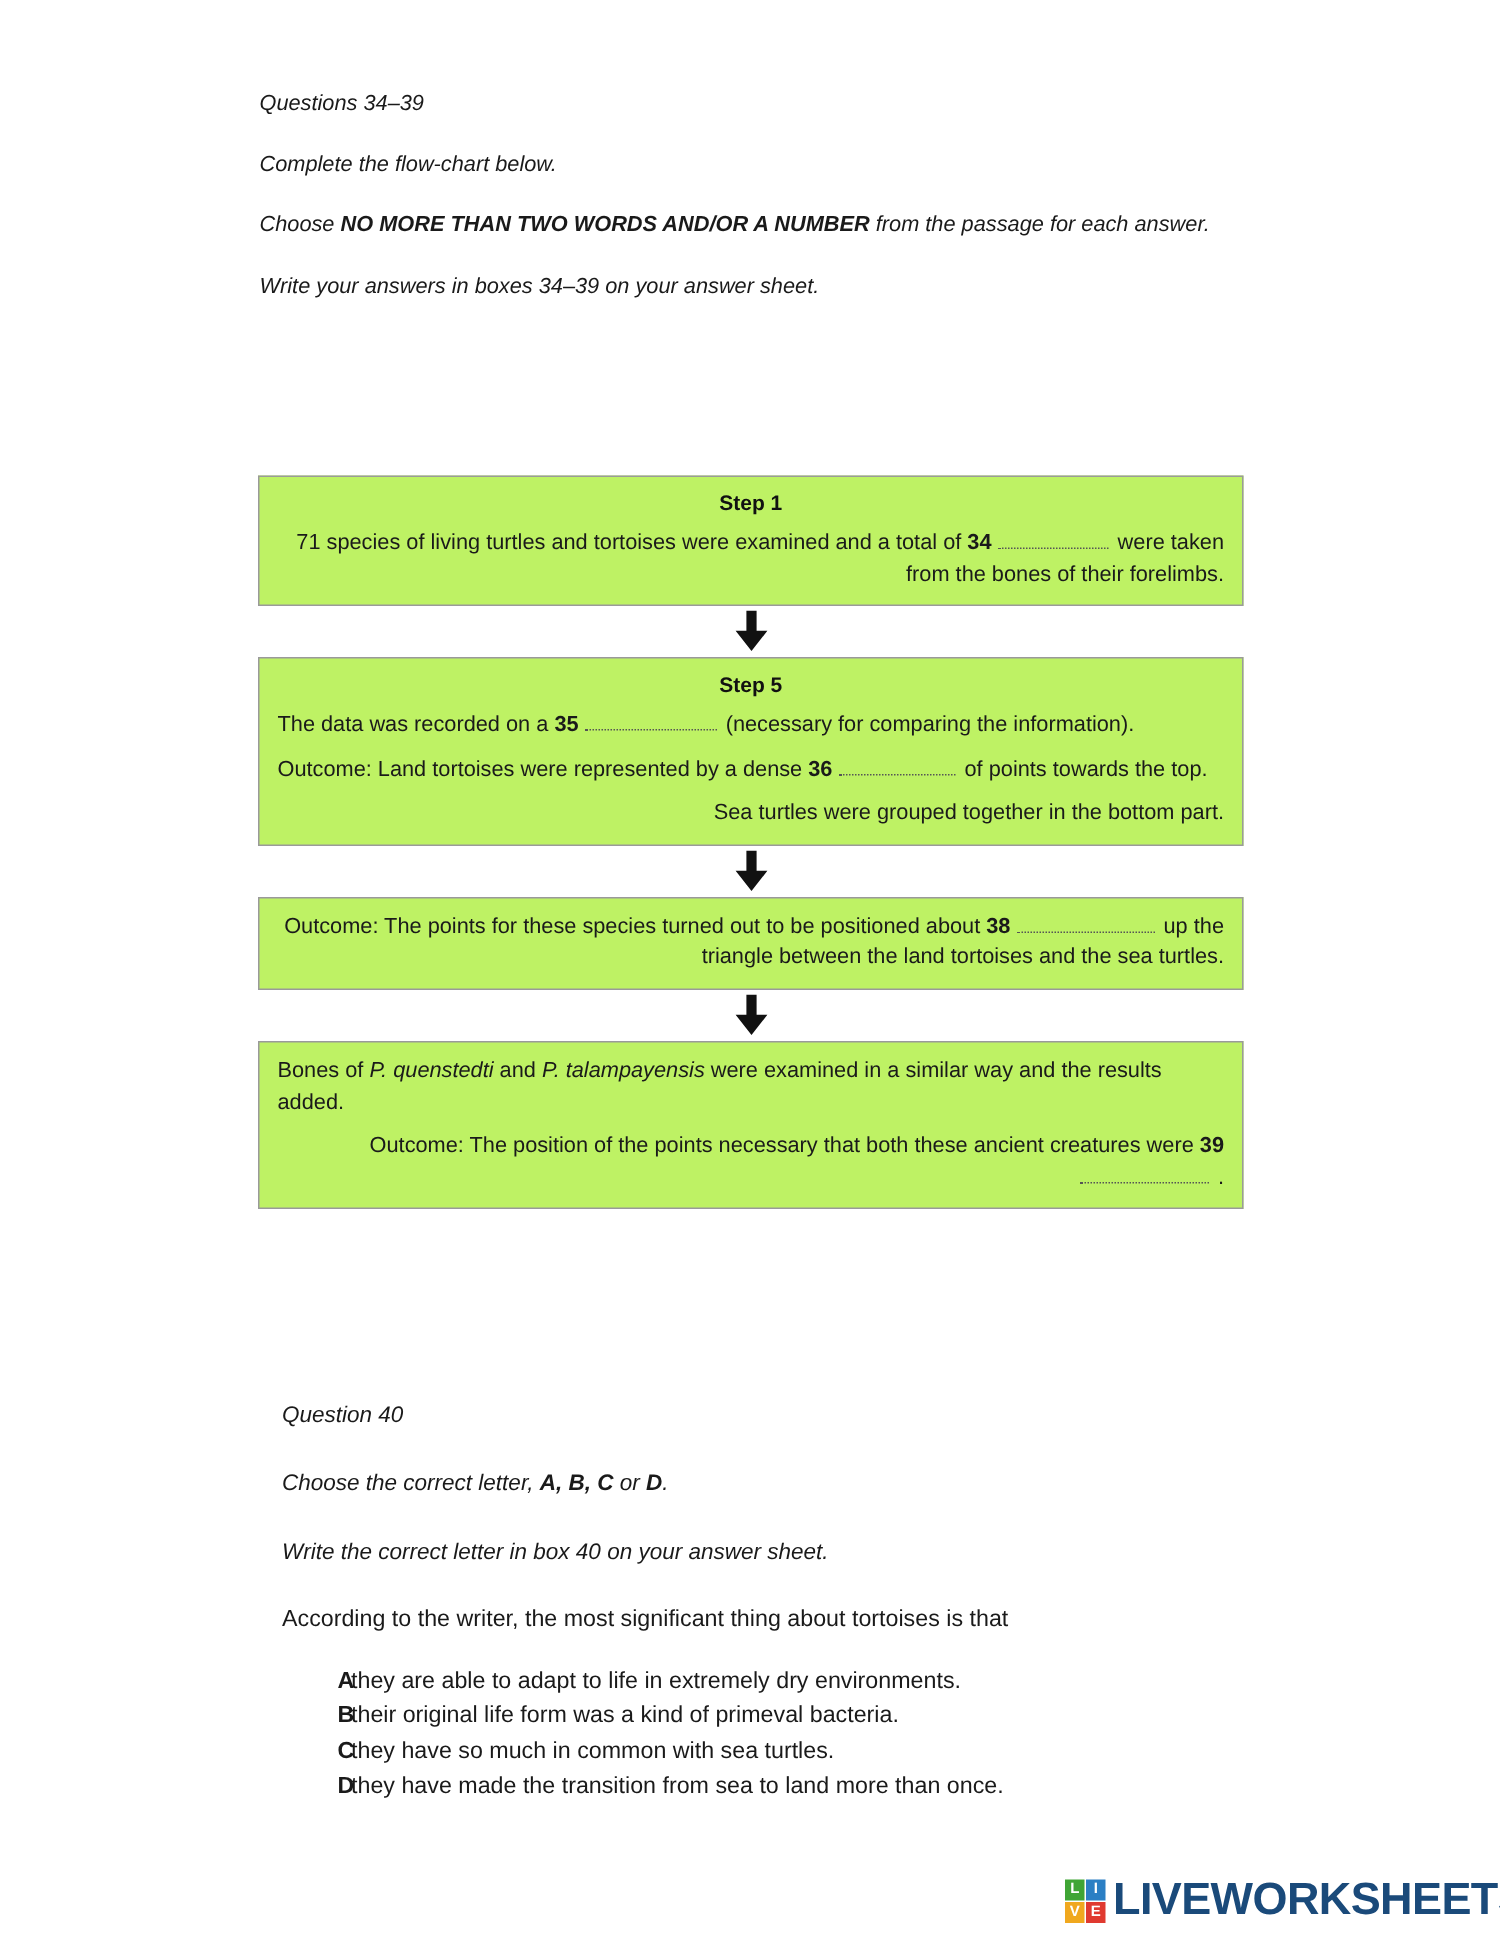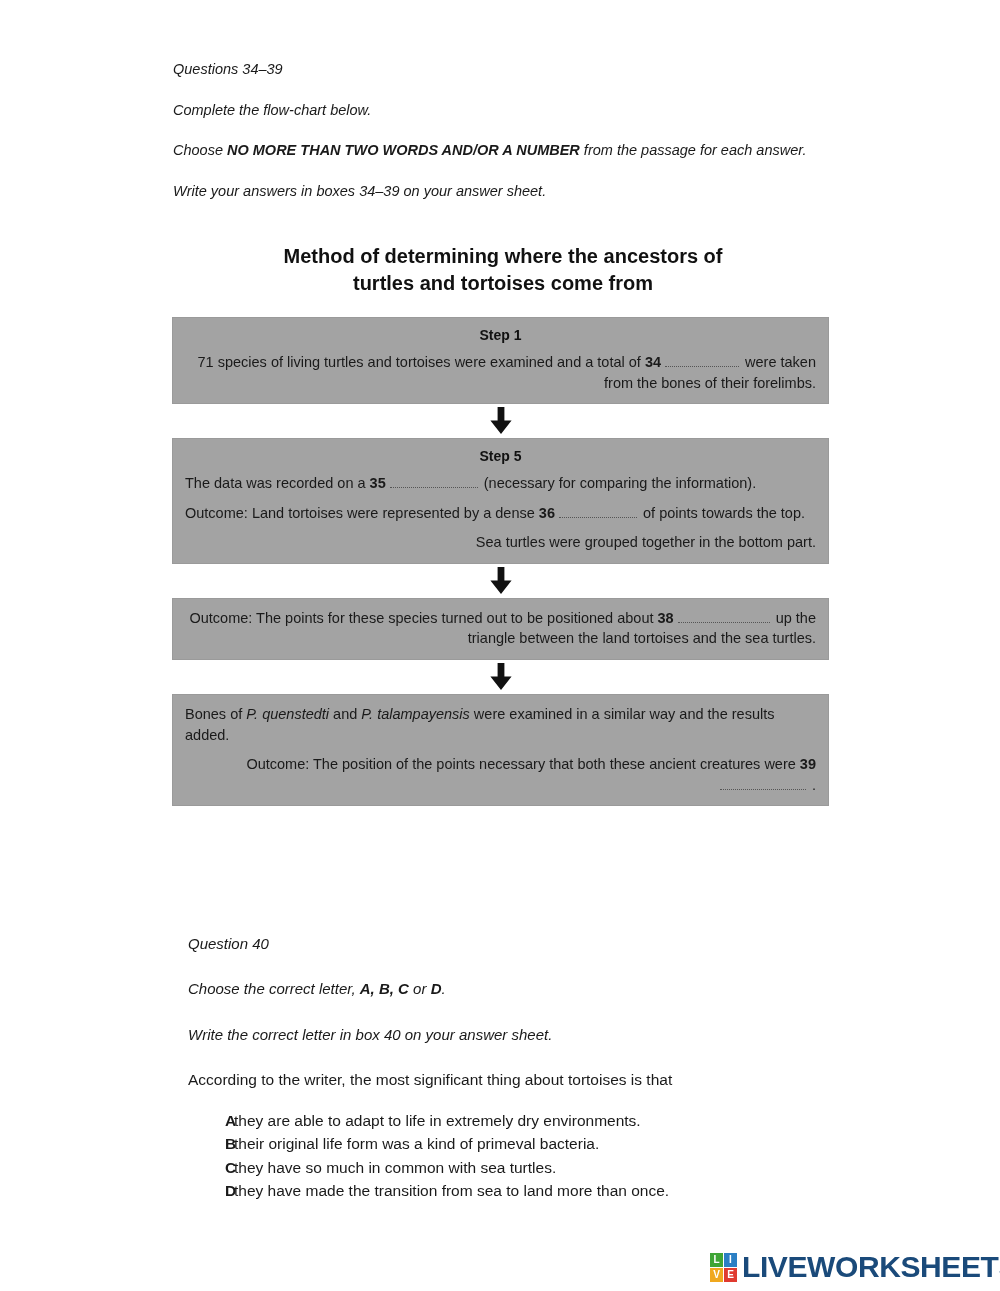--- a/index.html
+++ b/index.html
@@ -59,21 +59,21 @@
   .flow {
     position: absolute;
     left: 162px;
     top: 317px;
     width: 657px;
   }
   .step-box {
     border: 1px solid #9a9a9a;
     box-sizing: border-box;
     padding: 9px 12px 10px 12px;
-    background: #a3a3a3;
+    background: #bef264;
   }
   .step-head {
     text-align: center;
     font-weight: bold;
     font-size: 14px;
     margin-bottom: 9px;
     color: #111;
   }
   .step-para {
     font-size: 14.5px;
@@ -190,24 +190,20 @@
 
   <div class="intro">
     <p class="intro-line">Questions 34–39</p>
     <p class="intro-line">Complete the flow-chart below.</p>
     <p class="intro-line">
       <span>Choose </span><b>NO MORE THAN TWO WORDS AND/OR A NUMBER</b><span> from the passage for each answer.</span>
     </p>
     <p class="intro-line">Write your answers in boxes 34–39 on your answer sheet.</p>
   </div>
 
-  <div class="chart-title">
-    <div>Method of determining where the ancestors of</div>
-    <div>turtles and tortoises come from</div>
-  </div>
 
   <div class="flow" id="flow-container">
       <div class="step-box">
         <div class="step-head">Step 1</div>
         <p class="step-para"><span>71 species of living turtles and tortoises were examined and a total of </span><b>34</b><span class="blank w1"></span><span> were taken from the bones of their forelimbs.</span></p>
       </div>
       <div class="arrow-gap">
         <span class="arrow"><svg width="26" height="28" viewBox="0 0 26 28">
             <path d="M9.6 0 H16.4 V13.5 H23.6 L13 27 L2.4 13.5 H9.6 Z" fill="#111"></path>
           </svg></span>

